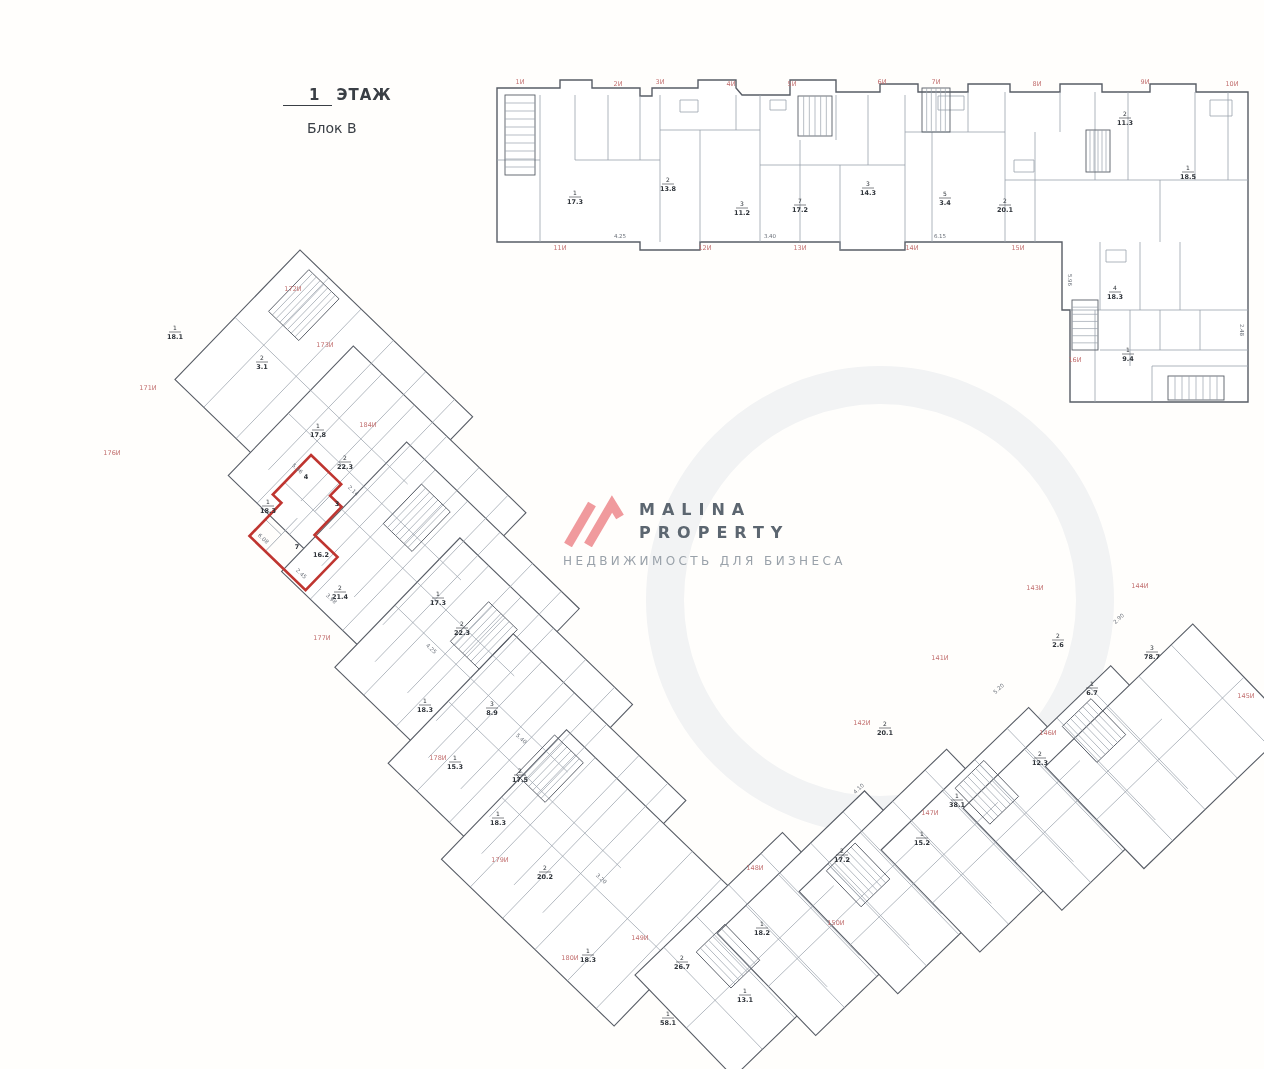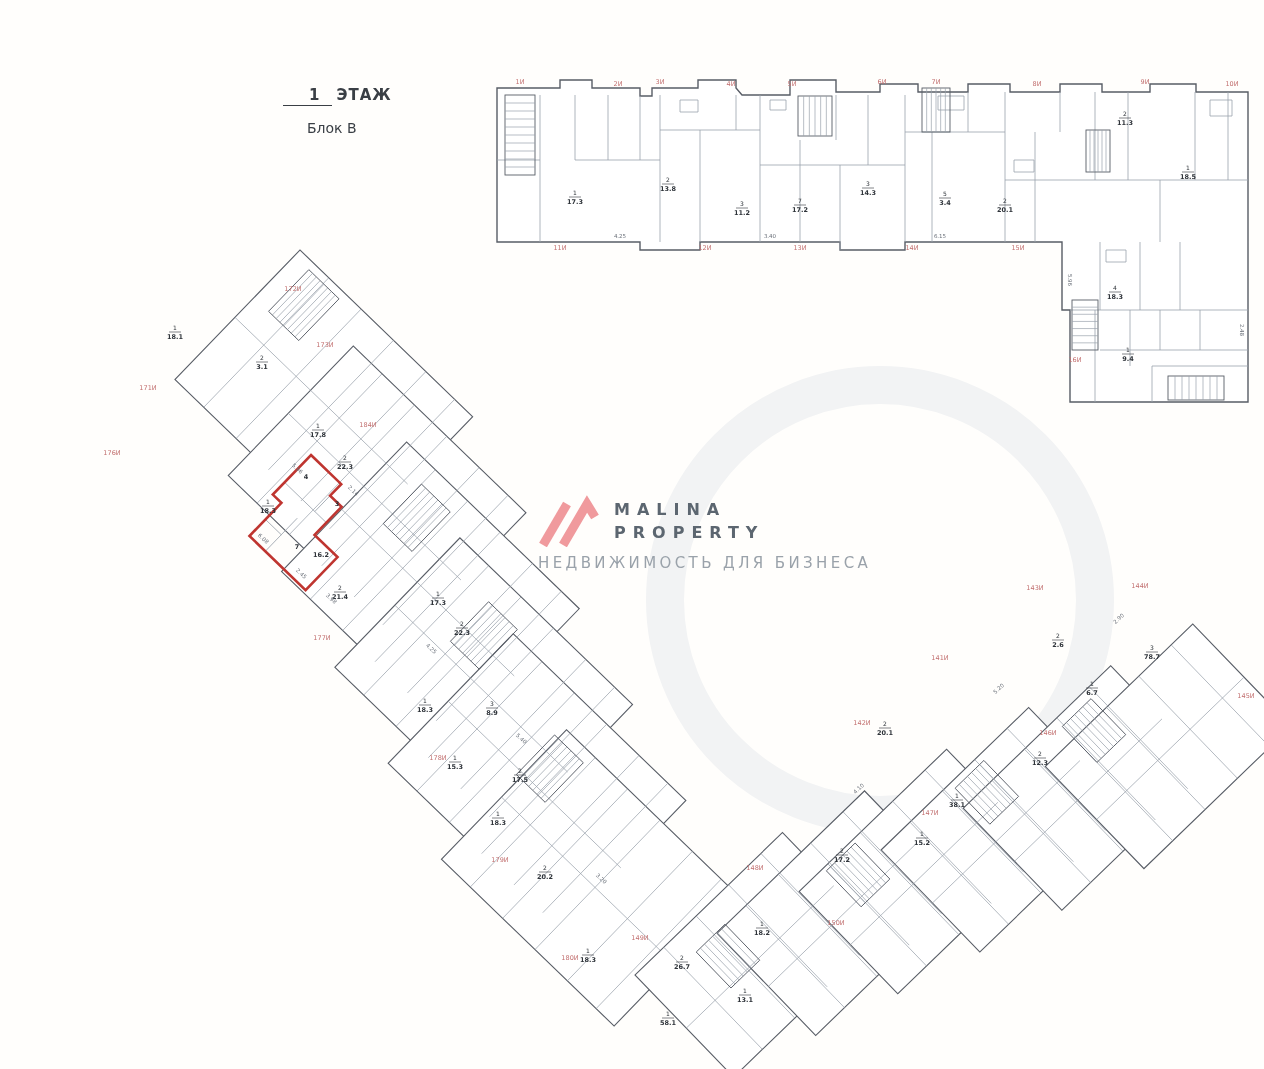--- a/index.html
+++ b/index.html
@@ -7,26 +7,26 @@
   .canvas{position:relative;width:1264px;height:1069px;background:#fffefc;overflow:hidden;}
   .plan-svg{position:absolute;left:0;top:0;}
 
   
   .title-block{position:absolute;left:283px;top:86px;color:#3a3f45;}
   .floor-line{font-size:15px;font-weight:bold;letter-spacing:1px;display:flex;align-items:baseline;}
   .floor-num{border-bottom:1.6px solid #3a3f45;padding:0 12px 1px 26px;margin-right:4px;}
   .block-line{font-size:14px;margin:14px 0 0 24px;font-weight:400;}
 
   
-  .logo{position:absolute;left:538px;top:495px;width:215px;}
+  .logo{position:absolute;left:563px;top:495px;width:215px;}
   .logo-row{display:flex;align-items:center;}
   .logo-icon{flex:0 0 auto;margin-right:12px;}
   .logo-names{display:flex;flex-direction:column;justify-content:center;}
   .logo-line{font-size:16px;font-weight:bold;letter-spacing:7px;color:#5c6670;line-height:1.45;}
-  .logo-tagline{margin-top:7px;font-size:15px;letter-spacing:3.4px;color:#9aa2aa;white-space:nowrap;}
+  .logo-tagline{margin-top:7px;font-size:12px;letter-spacing:3.4px;color:#9aa2aa;white-space:nowrap;}
 
   .room-label-top{font-size:6px;fill:#2f343a;}
   .room-label-area{font-size:6.5px;fill:#2f343a;font-weight:bold;}
   .axis-label{font-size:6.5px;fill:#c26f6f;}
   .dim-label{font-size:5.5px;fill:#6b717a;}
 </style>
 </head>
 <body>
 
 <div class="canvas">

